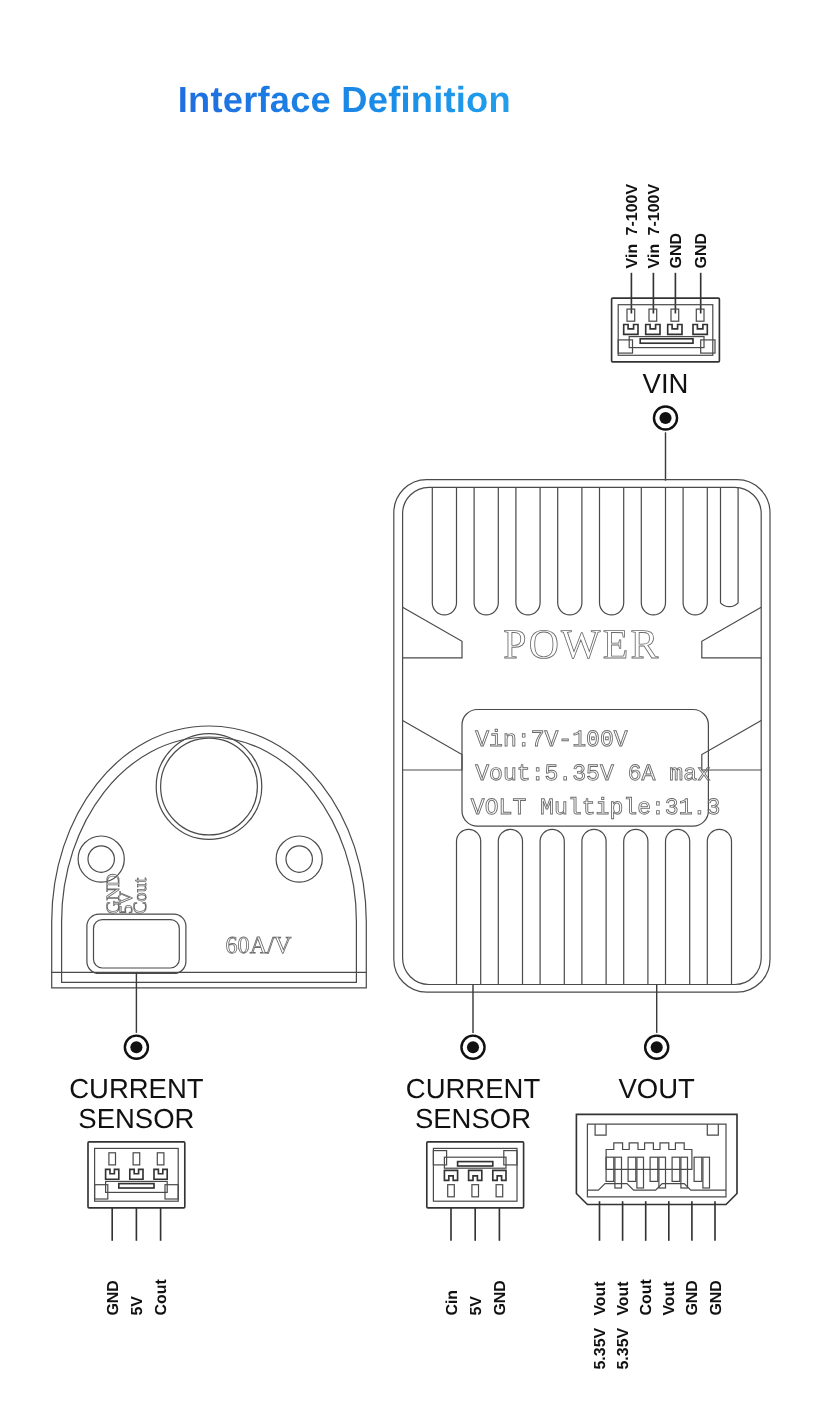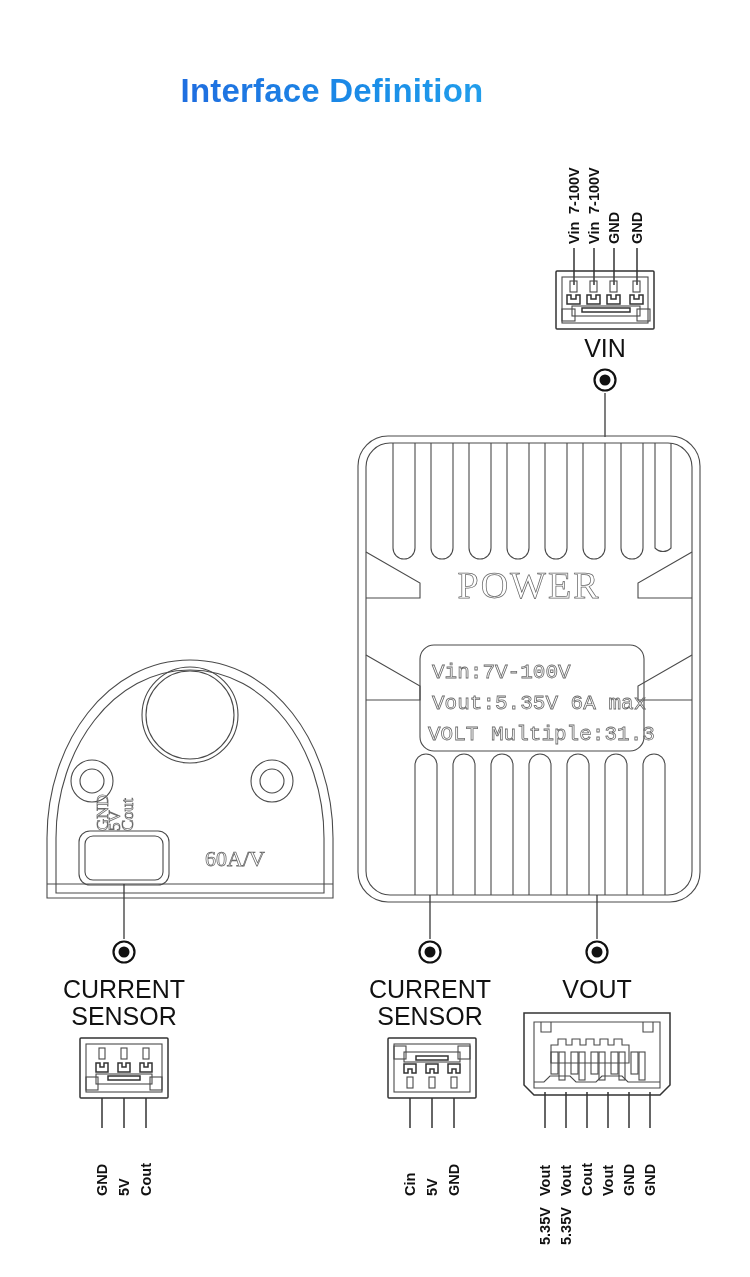--- a/index.html
+++ b/index.html
@@ -2,21 +2,21 @@
 <html><head>
 <meta charset="utf-8">
 <style>
   html,body{margin:0;padding:0;background:#ffffff;}
   body{width:750px;height:1277px;font-family:"Liberation Sans",sans-serif;overflow:hidden;position:relative;}
   #stage{position:relative;width:750px;height:1277px;background:#fff;}
   .title{
     position:absolute;left:0;top:72px;width:626px;text-align:center;
     font-size:33px;font-weight:bold;letter-spacing:.2px;
     background:linear-gradient(90deg,#1f6fe0 0%,#1f6fe0 28%,#1a8fe8 58%,#2fb6f0 100%);
-    -webkit-background-clip:text;background-clip:text;color:transparent;margin-left:19px;
+    -webkit-background-clip:text;background-clip:text;color:transparent;
     -webkit-text-fill-color:transparent;
   }
   svg{position:absolute;left:0;top:0;width:750px;height:1277px;overflow:visible;}
   .ln{fill:none;stroke:#4a4a4a;stroke-width:1.1;}
   .ln2{fill:none;stroke:#333;stroke-width:1.5;}
   .lead{fill:none;stroke:#3a3a3a;stroke-width:1.3;}
   .dotring{fill:#fff;stroke:#111;stroke-width:2.2;}
   .dot{fill:#111;}
   .otxt{fill:none;stroke:#6b6b6b;stroke-width:.75;font-family:"Liberation Serif",serif;}
   .otxtm{fill:none;stroke:#6b6b6b;stroke-width:.8;font-family:"Liberation Mono",monospace;}

